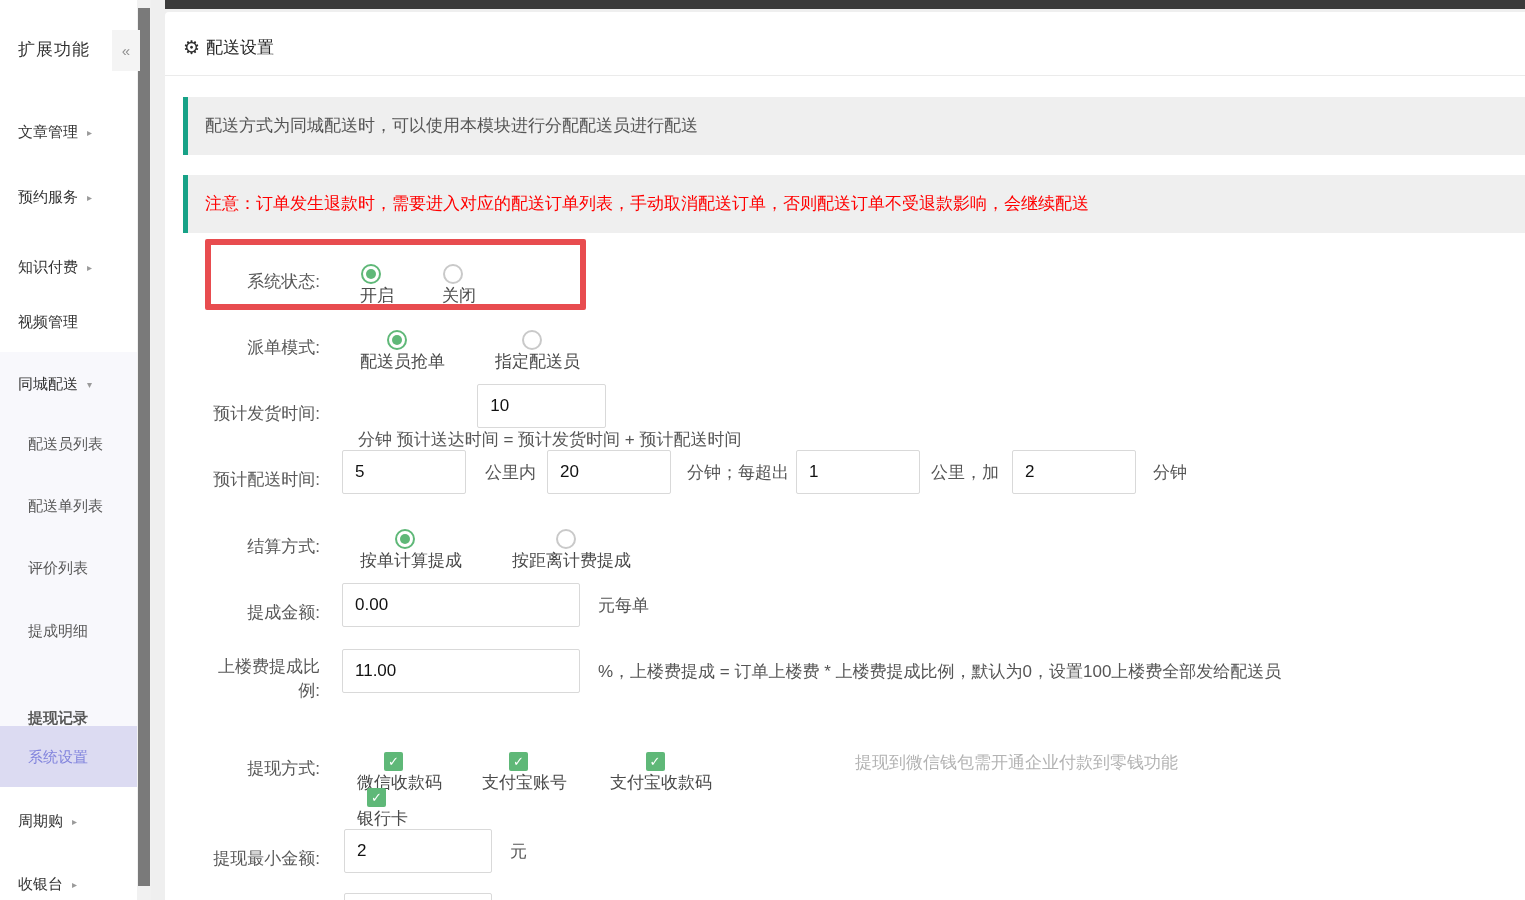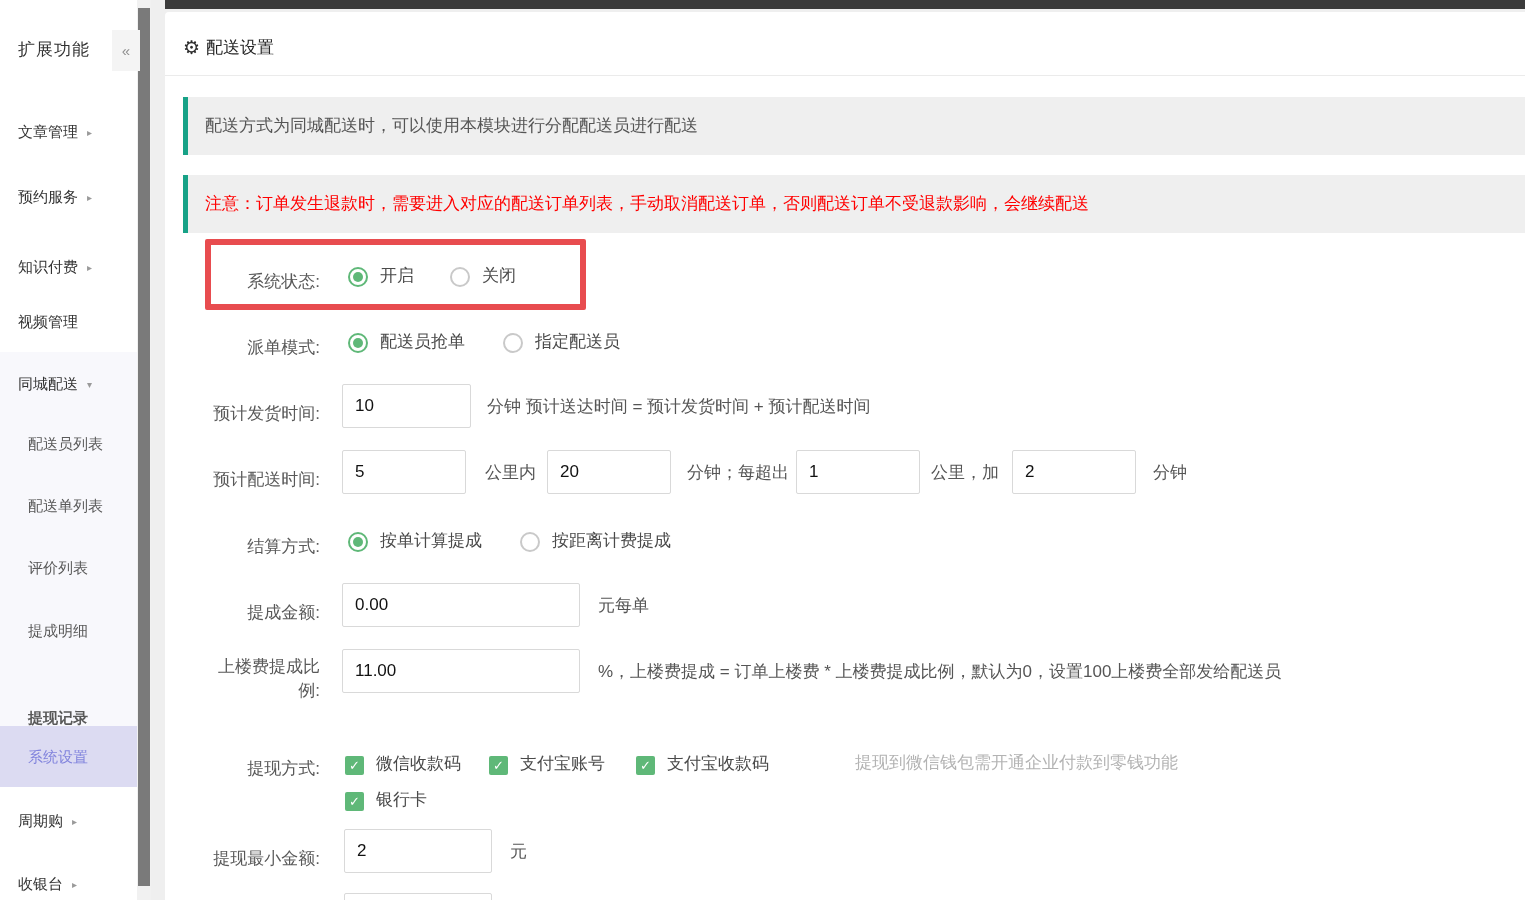--- a/index.html
+++ b/index.html
@@ -51,21 +51,21 @@
   .row-label { left:25px; width:130px; text-align:right; font-size:17px; color:#595959;
     line-height:24px;margin-top:8px; }
   .row-label.narrow { left:50px; width:105px; }
 
   .opt-row { display:flex; align-items:center; }
   .radio { width:20px; height:20px; border-radius:50%; border:2px solid #c9c9c9;
     background:#fff; display:inline-flex; align-items:center; justify-content:center; cursor:pointer; flex:none; }
   .radio.on { border-color:#5fb878; }
   .radio.on i { width:10px; height:10px; border-radius:50%; background:#5fb878; display:block; }
   .opt-label { font-size:17px; color:#4a4a4a; margin-left:12px; cursor:pointer; white-space:nowrap; }
-  .opt-group { display:inline-flex; align-items:flex-end; }
+  .opt-group { display:inline-flex; align-items:center;flex-direction:column; }
 
   .checkbox { width:19px; height:19px; border-radius:2px; background:#5fb878; color:#fff;
     font-size:13px; line-height:19px; text-align:center; cursor:pointer; flex:none; }
 
   .ipt { height:44px; border:1px solid #d9d9d9; border-radius:2px; background:#fff;
     font-size:17px; color:#111; padding-left:12px; outline:none;
     font-family:"Liberation Sans","DejaVu Sans",sans-serif; }
   .suffix { font-size:17px; color:#555; white-space:nowrap; }
   .note { font-size:17px; color:#b3b3b3; white-space:nowrap; }
   .inline-row { display:flex; align-items:center; }
@@ -136,21 +136,21 @@
         </span>
       <span class="opt-label">配送员抢单</span>
     </span>
     <span class="opt-group">
       <span class="radio"></span>
       <span class="opt-label">指定配送员</span>
     </span>
   </div>
 
   <div class="abs row-label" style="top:382px;">预计发货时间:</div>
-  <div class="abs inline-row" style="left:177px; top:372px;">
+  <div class="abs inline-row" style="left:177px; top:372px;flex-direction:column;">
     <input class="ipt" style="width: 129px;" value="10">
     <span class="suffix" style="margin-left:16px;">分钟  预计送达时间 = 预计发货时间 + 预计配送时间</span>
   </div>
 
   <div class="abs row-label" style="top:448px;">预计配送时间:</div>
   <div class="abs inline-row" style="left:177px; top:438px;">
     <input class="ipt" style="width: 124px;" value="5">
     <span class="suffix" style="margin-left:19px;">公里内</span>
     <input class="ipt" style="width: 124px; margin-left: 11px;" value="20">
     <span class="suffix" style="margin-left:16px;">分钟；每超出</span>

